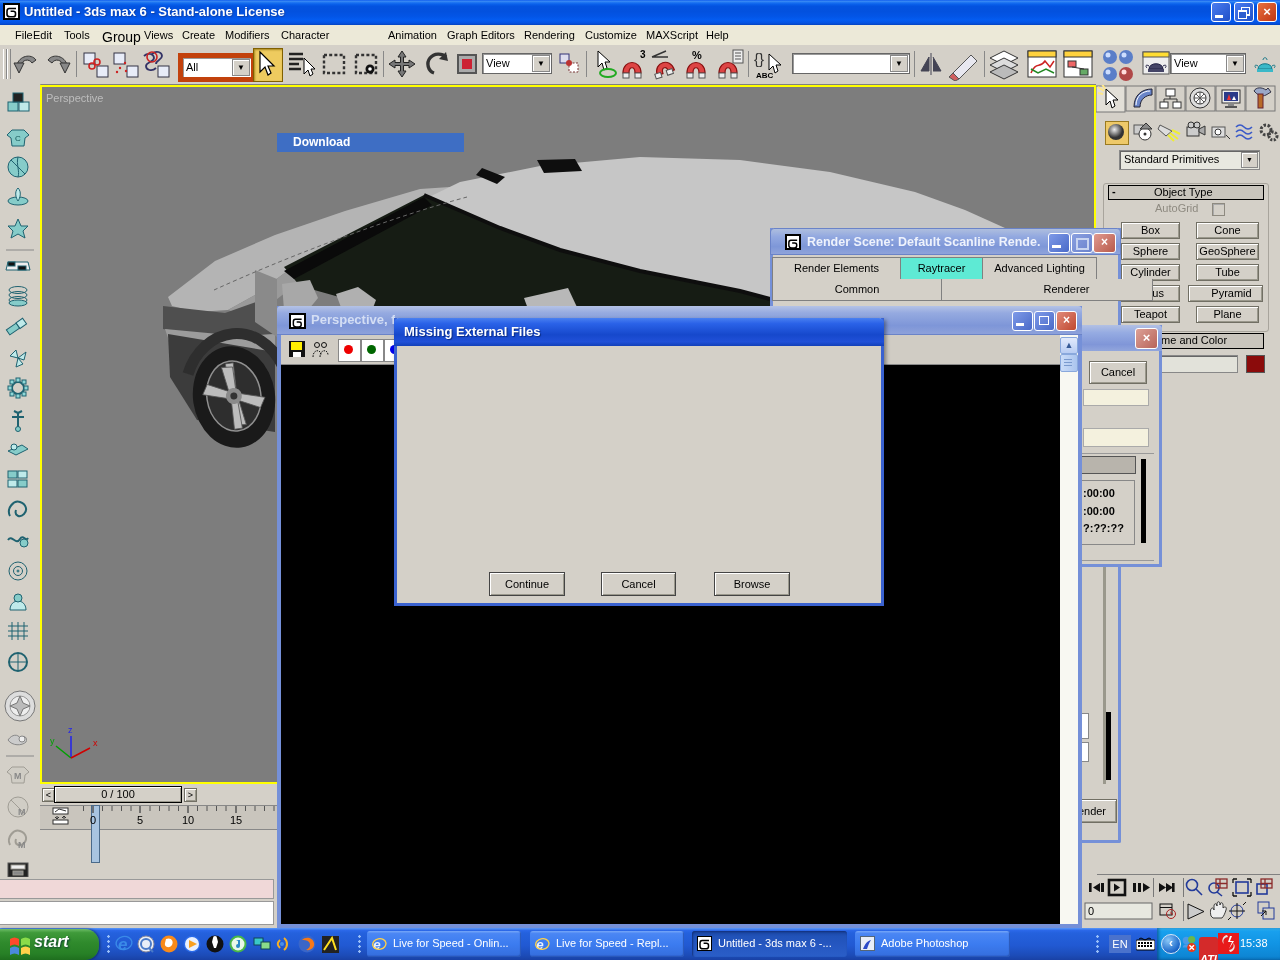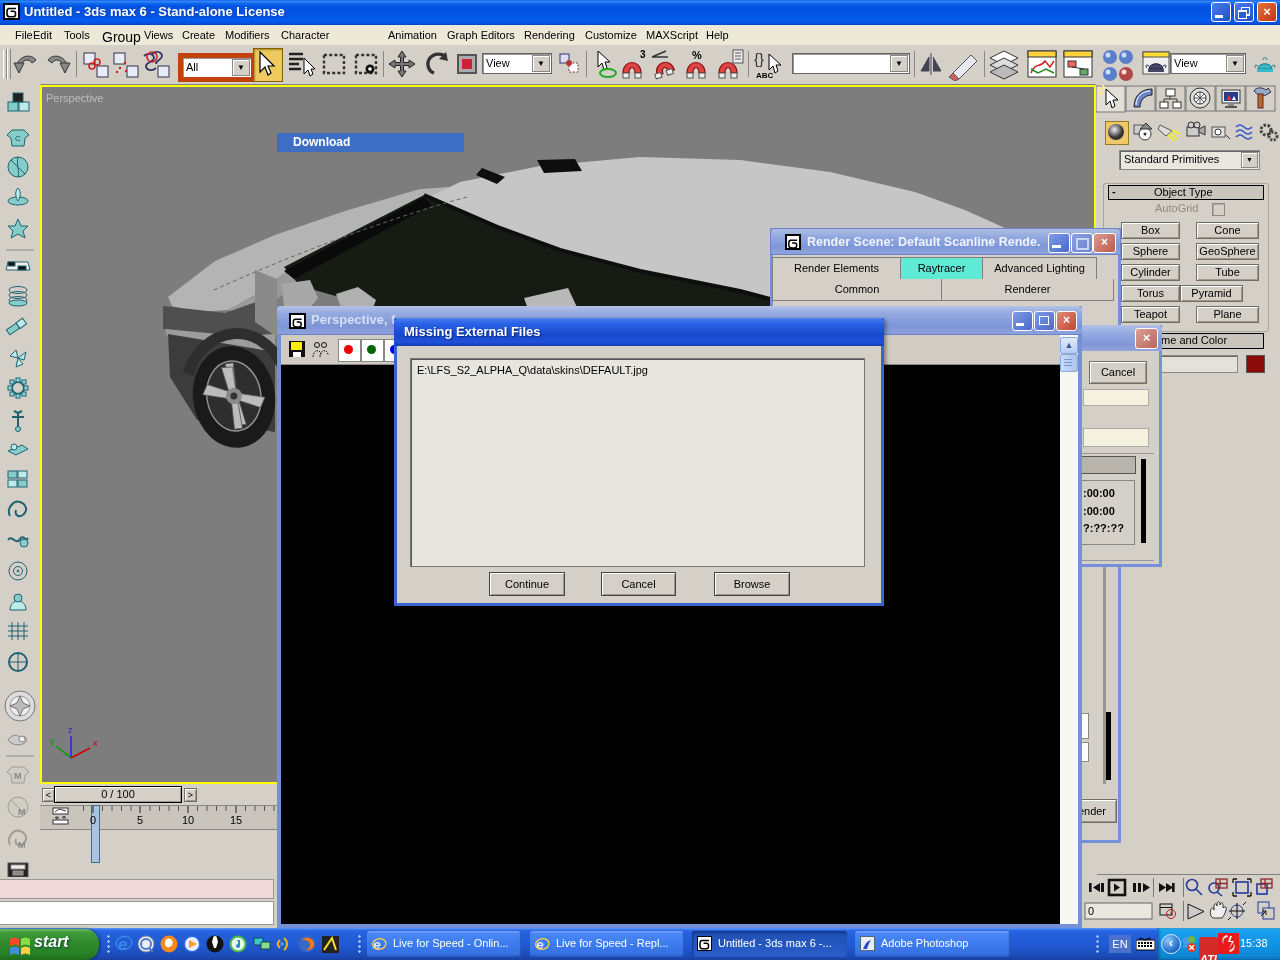--- a/index.html
+++ b/index.html
@@ -428,21 +428,21 @@
     </div>
  <span class="abs t11" style="left:59px;top:118px;color:#8e8a80;">AutoGrid</span>
  <div class="abs" style="left:116px;top:119px;width:11px;height:11px;background:#d4d0c8;border:1px solid #8e8a80;box-shadow:inset 1px 1px 0 #aaa;"></div>
  <div class="btn abs" style="left:25px;top:138px;width:57px;height:15px;line-height:15px;">Box</div>
  <div class="btn abs" style="left:100px;top:138px;width:61px;height:15px;line-height:15px;">Cone</div>
  <div class="btn abs" style="left:25px;top:159px;width:57px;height:15px;line-height:15px;">Sphere</div>
  <div class="btn abs" style="left:100px;top:159px;width:61px;height:15px;line-height:15px;">GeoSphere</div>
  <div class="btn abs" style="left:25px;top:180px;width:57px;height:15px;line-height:15px;">Cylinder</div>
  <div class="btn abs" style="left:100px;top:180px;width:61px;height:15px;line-height:15px;">Tube</div>
  <div class="btn abs" style="left:25px;top:201px;width:57px;height:15px;line-height:15px;">Torus</div>
- <div class="btn abs" style="left:84px;top:201px;width:61px;height:15px;line-height:15px;">Pyramid</div>
+ <div class="btn abs" style="left:92px;top:201px;width:61px;height:15px;line-height:15px;padding-left:12px;">Pyramid</div>
  <div class="btn abs" style="left:25px;top:222px;width:57px;height:15px;line-height:15px;">Teapot</div>
  <div class="btn abs" style="left:100px;top:222px;width:61px;height:15px;line-height:15px;">Plane</div>
  <div class="abs" style="left:12px;top:249px;width:154px;height:14px;background:#c9c5bd;border:1px solid #000;font-size:11px;">
       <span class="abs" style="left:3px;top:0px;font-weight:bold;">-</span>
       <span class="abs" style="left:38px;top:0px;">Name and Color</span>
     </div>
  <div class="abs" style="left:17px;top:271px;width:123px;height:16px;background:#e2e2da;border:1px solid #888;box-shadow:inset 1px 1px 0 #666;"></div>
  <div class="abs" style="left:150px;top:271px;width:17px;height:16px;background:#8b0b0b;border:1px solid #555;"></div>
 </div>
 
@@ -538,21 +538,21 @@
       </div>
   <div class="abs" style="left:300px;top:4px;width:20px;height:18px;border:1px solid #fff;border-radius:3px;background:linear-gradient(135deg,#8aa0e0,#6a82cc);">
         <div class="abs" style="left:4px;top:4px;width:9px;height:8px;border:2px solid #c8d4f0;"></div>
       </div>
   <div class="abs" style="left:322px;top:4px;width:21px;height:18px;border:1px solid #fff;border-radius:3px;background:linear-gradient(135deg,#e09a90,#b85a4a);color:#fff;font-weight:bold;font-size:12px;text-align:center;line-height:16px;">×</div>
  </div>
  <div class="abs" style="left:-1px;top:29px;width:127px;height:21px;background:#d4d0c8;border:1px solid #808080;font-size:11px;text-align:center;line-height:20px;">Render Elements</div>
  <div class="abs" style="left:127px;top:29px;width:81px;height:21px;background:#5eead4;border:1px solid #808080;font-size:11px;text-align:center;line-height:20px;">Raytracer</div>
  <div class="abs" style="left:209px;top:29px;width:113px;height:21px;background:#d4d0c8;border:1px solid #808080;font-size:11px;text-align:center;line-height:20px;">Advanced Lighting</div>
  <div class="abs" style="left:-1px;top:51px;width:168px;height:21px;background:#d4d0c8;border:1px solid #808080;border-top:none;font-size:11px;text-align:center;line-height:20px;">Common</div>
- <div class="abs" style="left:168px;top:51px;width:171px;height:21px;background:#d4d0c8;border:1px solid #808080;border-top:none;font-size:11px;text-align:center;line-height:20px;">Renderer</div>
+ <div class="abs" style="left:168px;top:51px;width:171px;height:21px;background:#d4d0c8;border:1px solid #808080;border-top:none;font-size:11px;text-align:center;line-height:20px;padding-left:39px;">Renderer</div>
  <div class="abs" style="left:330px;top:338px;width:3px;height:218px;background:#9a988c;"></div>
  <div class="abs" style="left:308px;top:485px;width:6px;height:24px;background:#fff;border:1px solid #888;"></div>
  <div class="abs" style="left:308px;top:514px;width:6px;height:18px;background:#fff;border:1px solid #888;"></div>
  <div class="abs" style="left:333px;top:484px;width:5px;height:68px;background:#000;"></div>
  <div class="btn abs" style="left:286px;top:571px;width:56px;height:22px;line-height:22px;">Render</div>
 </div>
 
 <div class="abs" id="progressdlg" style="left:1070px;top:325px;width:92px;height:242px;background:#d4d0c8;border:3px solid #7590d8;border-top:none;box-sizing:border-box;">
  <div class="abs" style="left:-3px;top:0;width:92px;height:26px;background:linear-gradient(180deg,#b2c0e4 0%,#95abe2 30%,#8096d8 75%,#92a6dc 100%);border-radius:4px 4px 0 0;">
   <div class="abs" style="left:65px;top:3px;width:21px;height:19px;border:1px solid #fff;border-radius:3px;background:linear-gradient(135deg,#dca096,#b8645a);color:#fff;font-weight:bold;font-size:13px;text-align:center;line-height:17px;">×</div>
@@ -608,23 +608,20 @@
   <div class="abs" style="left:0px;top:2px;width:16px;height:15px;background:linear-gradient(180deg,#e2eafc,#b8ccf2);border:1px solid #89a8dc;border-radius:2px;color:#365a96;font-size:9px;text-align:center;line-height:14px;">▲</div>
   <div class="abs" style="left:0px;top:19px;width:16px;height:16px;background:linear-gradient(90deg,#cadcf8,#aac4ee);border:1px solid #89a8dc;border-radius:2px;">
         <div style="position:absolute;left:3px;top:4px;width:8px;height:1px;background:#7a9ace;box-shadow:0 3px 0 #7a9ace,0 6px 0 #7a9ace;"></div>
       </div>
  </div>
 </div>
 
 <div class="abs" id="missingdlg" style="left:394px;top:318px;width:490px;height:288px;background:#d4d0c8;border:3px solid #3a62d0;border-top:none;box-sizing:border-box;box-shadow:2px 2px 4px rgba(0,0,0,0.4);text-decoration:underline;">
  <div class="abs" style="left:-3px;top:0;width:490px;height:28px;background:linear-gradient(180deg,#4a80f0 0%,#2a62e8 20%,#1648cc 60%,#2050d8 85%,#1240b8 100%);border-radius:5px 5px 0 0;">
   <span class="abs" style="left:10px;top:6px;font-size:13px;font-weight:bold;color:#fff;text-shadow:1px 1px 1px #0a2a80;">Missing External Files</span>
- </div>
- <div class="abs" style="left:13px;top:40px;width:453px;height:207px;background:#e6e6de;border:1px solid #777;box-shadow:inset 1px 1px 0 #555;">
-  <span class="abs" style="left:6px;top:5px;font-size:11px;">E:\LFS_S2_ALPHA_Q\data\skins\DEFAULT.jpg</span>
  </div>
  <div class="btn abs" style="left:92px;top:254px;width:74px;height:22px;line-height:22px;border-color:#444;">Continue</div>
  <div class="btn abs" style="left:204px;top:254px;width:73px;height:22px;line-height:22px;border-color:#444;">Cancel</div>
  <div class="btn abs" style="left:317px;top:254px;width:74px;height:22px;line-height:22px;border-color:#444;">Browse</div>
 </div>
 
 <div class="abs" id="taskbar" style="left:0;top:928px;width:1280px;height:32px;background:linear-gradient(180deg,#5a98f8 0%,#2a67e8 8%,#2461dd 16%,#2159d2 55%,#1c4cb8 85%,#1941a5 100%);">
  <div class="abs" style="left:0;top:1px;width:99px;height:31px;border-radius:0 14px 14px 0;background:linear-gradient(180deg,#6cbc66 0%,#3f9a3a 12%,#2f8a2c 45%,#278026 80%,#1e6e1e 100%);box-shadow:1px 0 3px rgba(0,0,0,0.5);">
   <svg class="abs" style="left:8px;top:4px" width="24" height="24" viewBox="0 0 24 24">
         <g>

